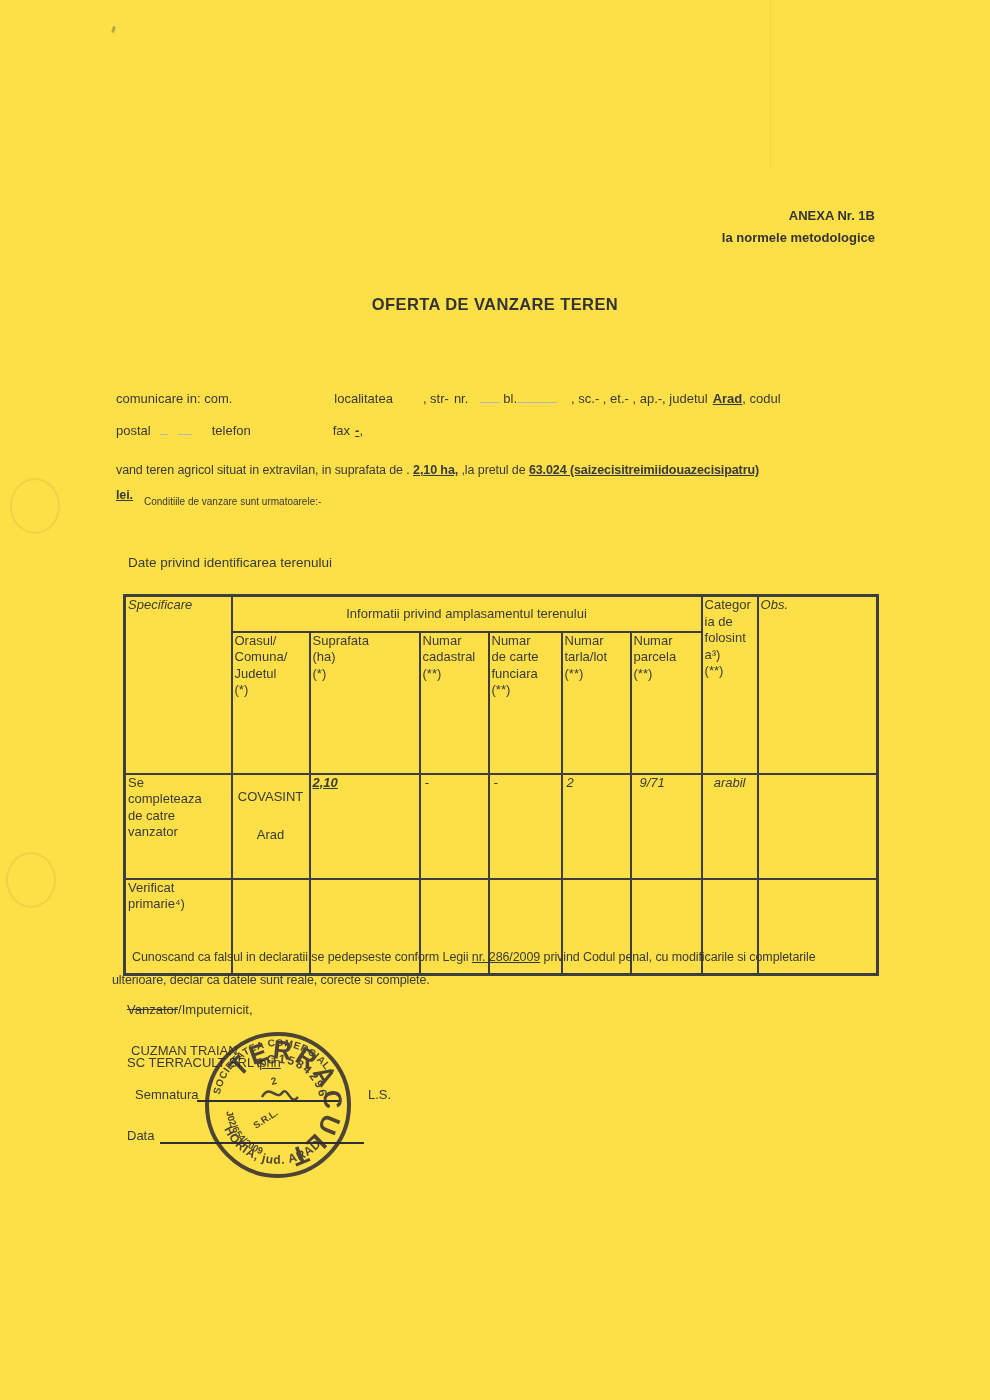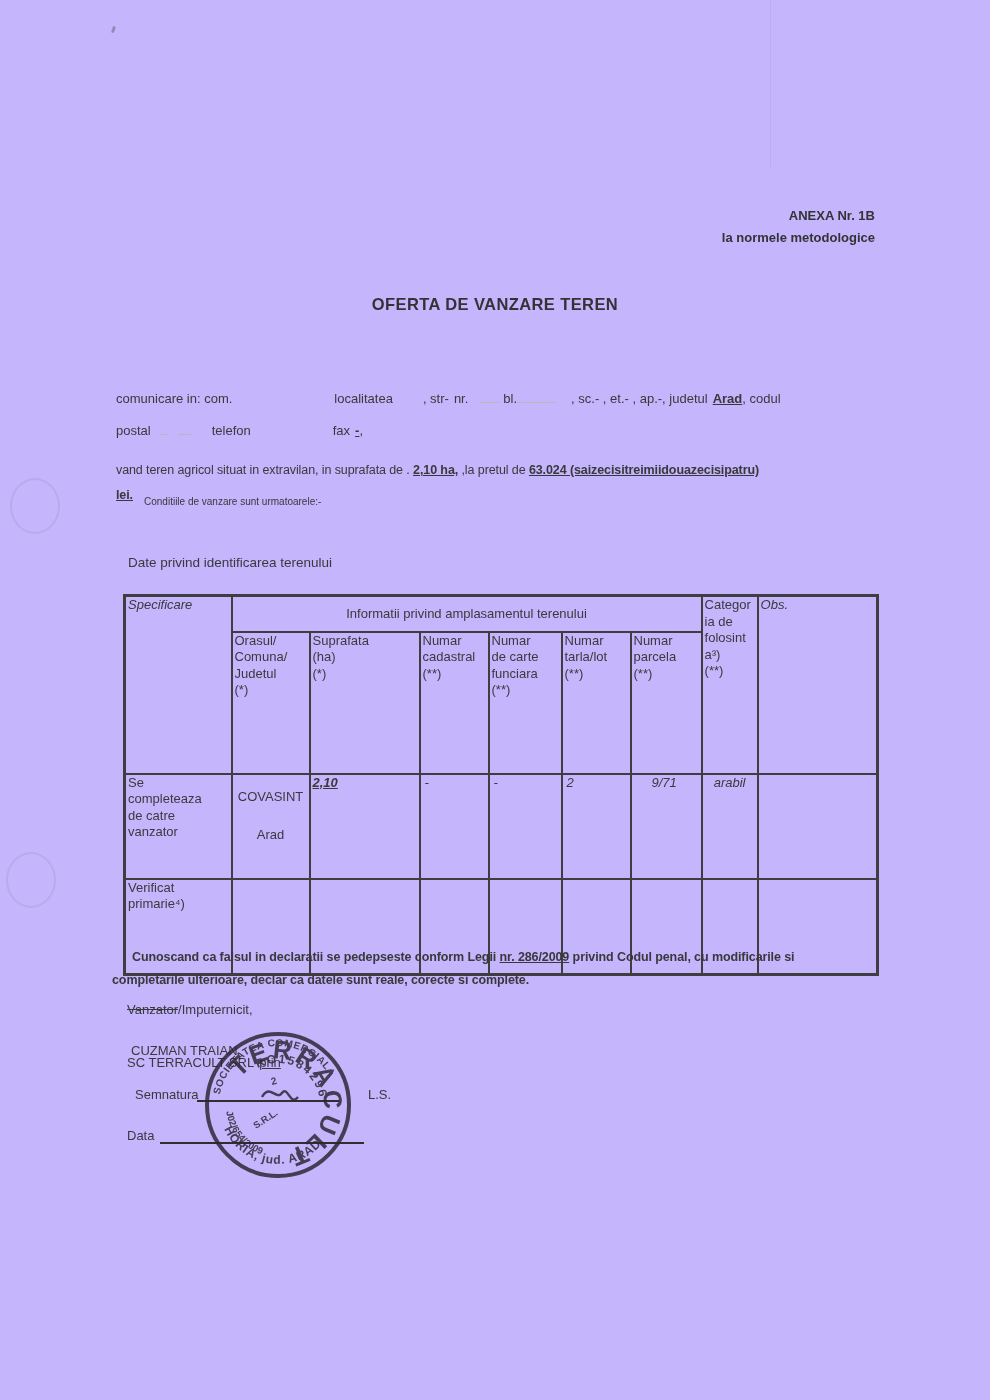--- a/index.html
+++ b/index.html
@@ -1,18 +1,18 @@
 <!DOCTYPE html>
 <html><head>
 <meta charset="utf-8">
 <style>
   html,body{margin:0;padding:0;background:#e9e9e7;}
   .page{
     position:relative;width:990px;height:1400px;margin:0 auto;
-    background:#c4b5fd;
+    background:#fde047;
     font-family:"Liberation Sans",sans-serif;
     color:#39393b;overflow:hidden;
   }
   .abs{position:absolute;white-space:nowrap;}
   .u{text-decoration:underline;}
   .bu{font-weight:bold;text-decoration:underline;}
   .strike{text-decoration:line-through;}
   .txt{font-size:13px;}
   .tight{font-size:12.5px;letter-spacing:-0.1px;}
   .gap{display:inline-block;height:1px;}
@@ -124,41 +124,41 @@
 completeaza
 de catre
 vanzator</td>
         <td class="preline t-center" style="padding-top:12px;line-height:19px;">COVASINT
 
 Arad</td>
         <td class="v-mid bu">2,10</td>
         <td class="v-mid" style="padding-left:4px;">-</td>
         <td class="v-mid" style="padding-left:4px;">-</td>
         <td class="v-mid" style="padding-left:4px;">2</td>
-        <td class="v-mid" style="padding-left:20px;">9/71</td>
+        <td class="v-mid" style="padding-left:8px;">9/71</td>
         <td class="v-mid t-center">arabil</td>
         <td></td>
       </tr>
       <tr style="height:96px;">
         <td class="preline">Verificat
 primarie⁴)</td>
         <td></td>
         <td></td>
         <td></td>
         <td></td>
         <td></td>
         <td></td>
         <td></td>
         <td></td>
       </tr>
     </tbody>
       </table>
   </div>
 
-  <div class="abs" style="left:112px;top:946px;width:752px;white-space:normal;font-size:12.5px;line-height:23px;text-indent:20px;letter-spacing:-0.1px;font-weight:bold;">
+  <div class="abs" style="left:112px;top:946px;width:752px;white-space:normal;font-size:12.5px;line-height:23px;text-indent:20px;letter-spacing:-0.1px;">
     <span>Cunoscand ca falsul in declaratii se pedepseste conform Legii </span><span class="u">nr. 286/2009</span><span> privind Codul penal, cu modificarile si completarile ulterioare, declar ca datele sunt reale, corecte si complete.</span>
   </div>
 
   <div class="abs txt" style="left:127px;top:1002px;">
     <span class="strike">Vanzator</span><span>/Imputernicit,</span>
   </div>
   <div class="abs txt" style="left:127px;top:1023px;margin-top:32px;">
     <span>SC TERRACULT SRL</span><span class="gap" style="width:5px;"></span><span class="u">prin</span>
   </div>
   <div class="abs txt" style="left:131px;top:1043px;">CUZMAN TRAIAN</div>

